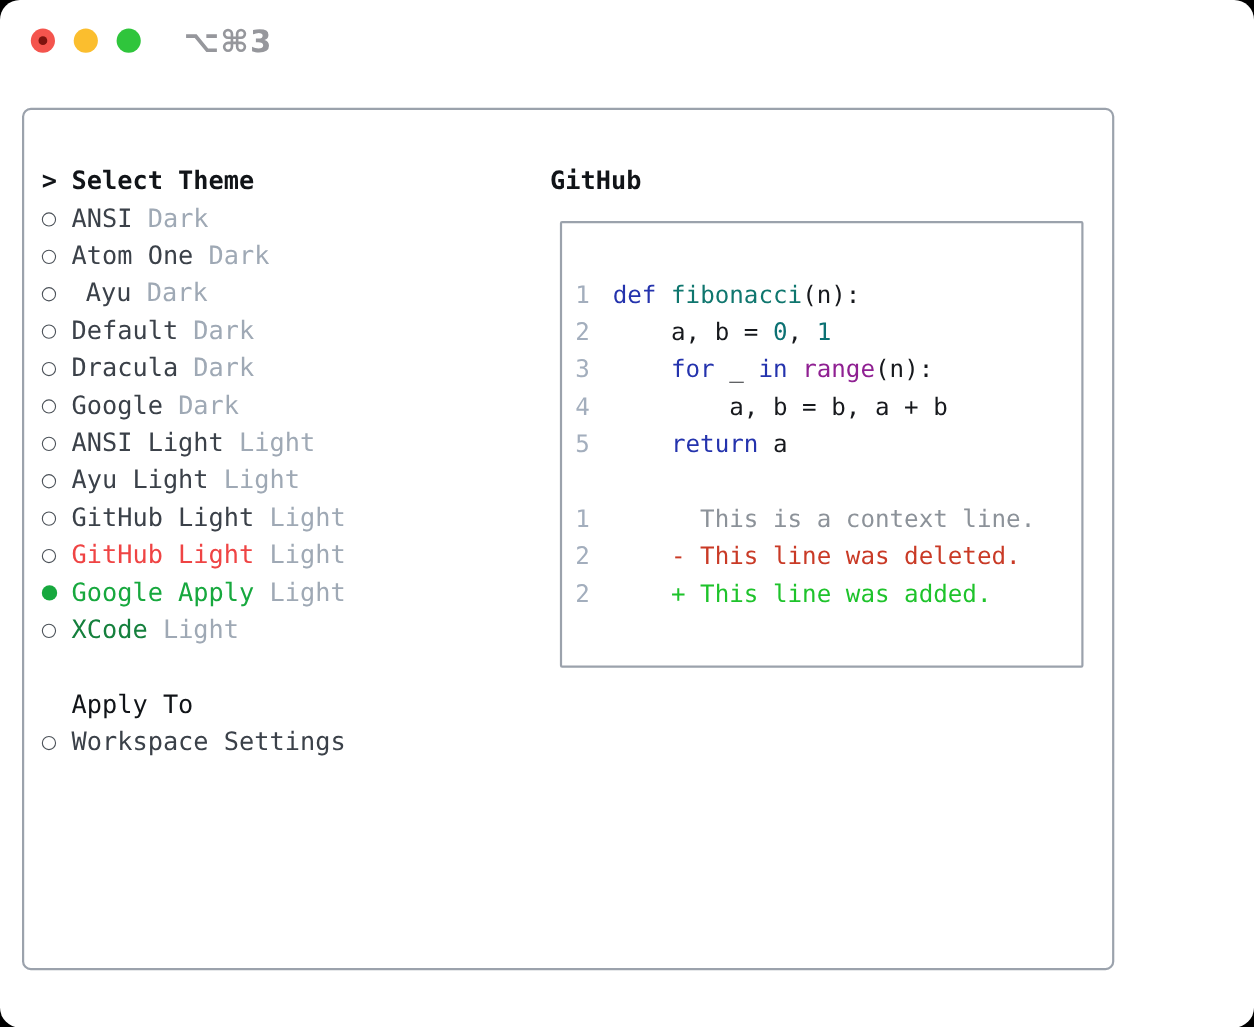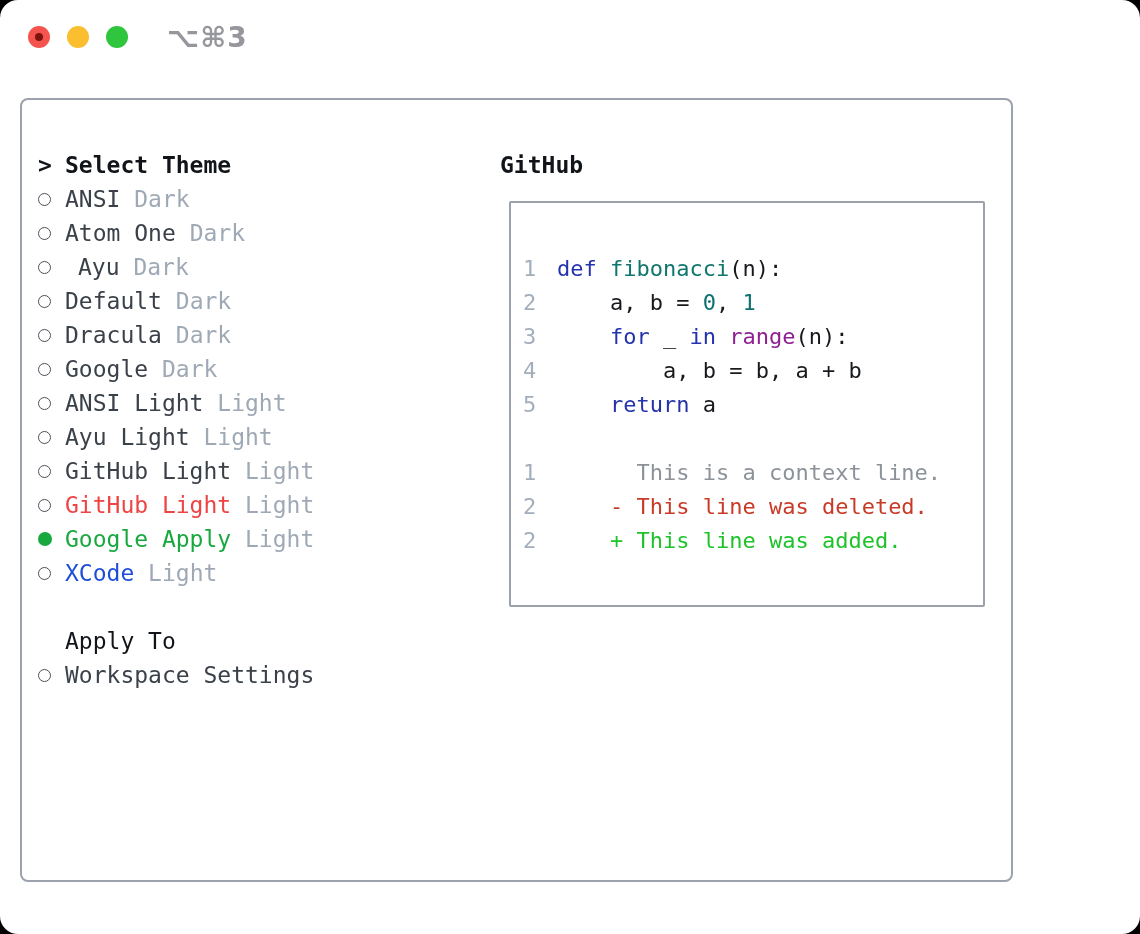--- a/index.html
+++ b/index.html
@@ -151,21 +151,21 @@
             <span class="marker">
               <span class="circle-filled" style="background: rgb(23, 168, 62);"></span>
             </span>
             <span style="color: rgb(23, 168, 62);">Google Apply</span>
             <span class="item-variant" style="color: rgb(159, 169, 181);"> Light</span>
           </div>
           <div class="row">
             <span class="marker">
               <span class="circle-outline" style="border-color: rgb(75, 81, 88);"></span>
             </span>
-            <span style="color: #1d4ed8;">XCode</span>
+            <span style="color: #15803d;">XCode</span>
             <span class="item-variant" style="color: rgb(159, 169, 181);"> Light</span>
           </div>
         </div>
 
       <div class="spacer"></div>
 
       <div class="row">
         <span class="marker"></span>
         <span class="apply-title" style="color: rgb(17, 20, 24);">Apply To</span>
       </div>

